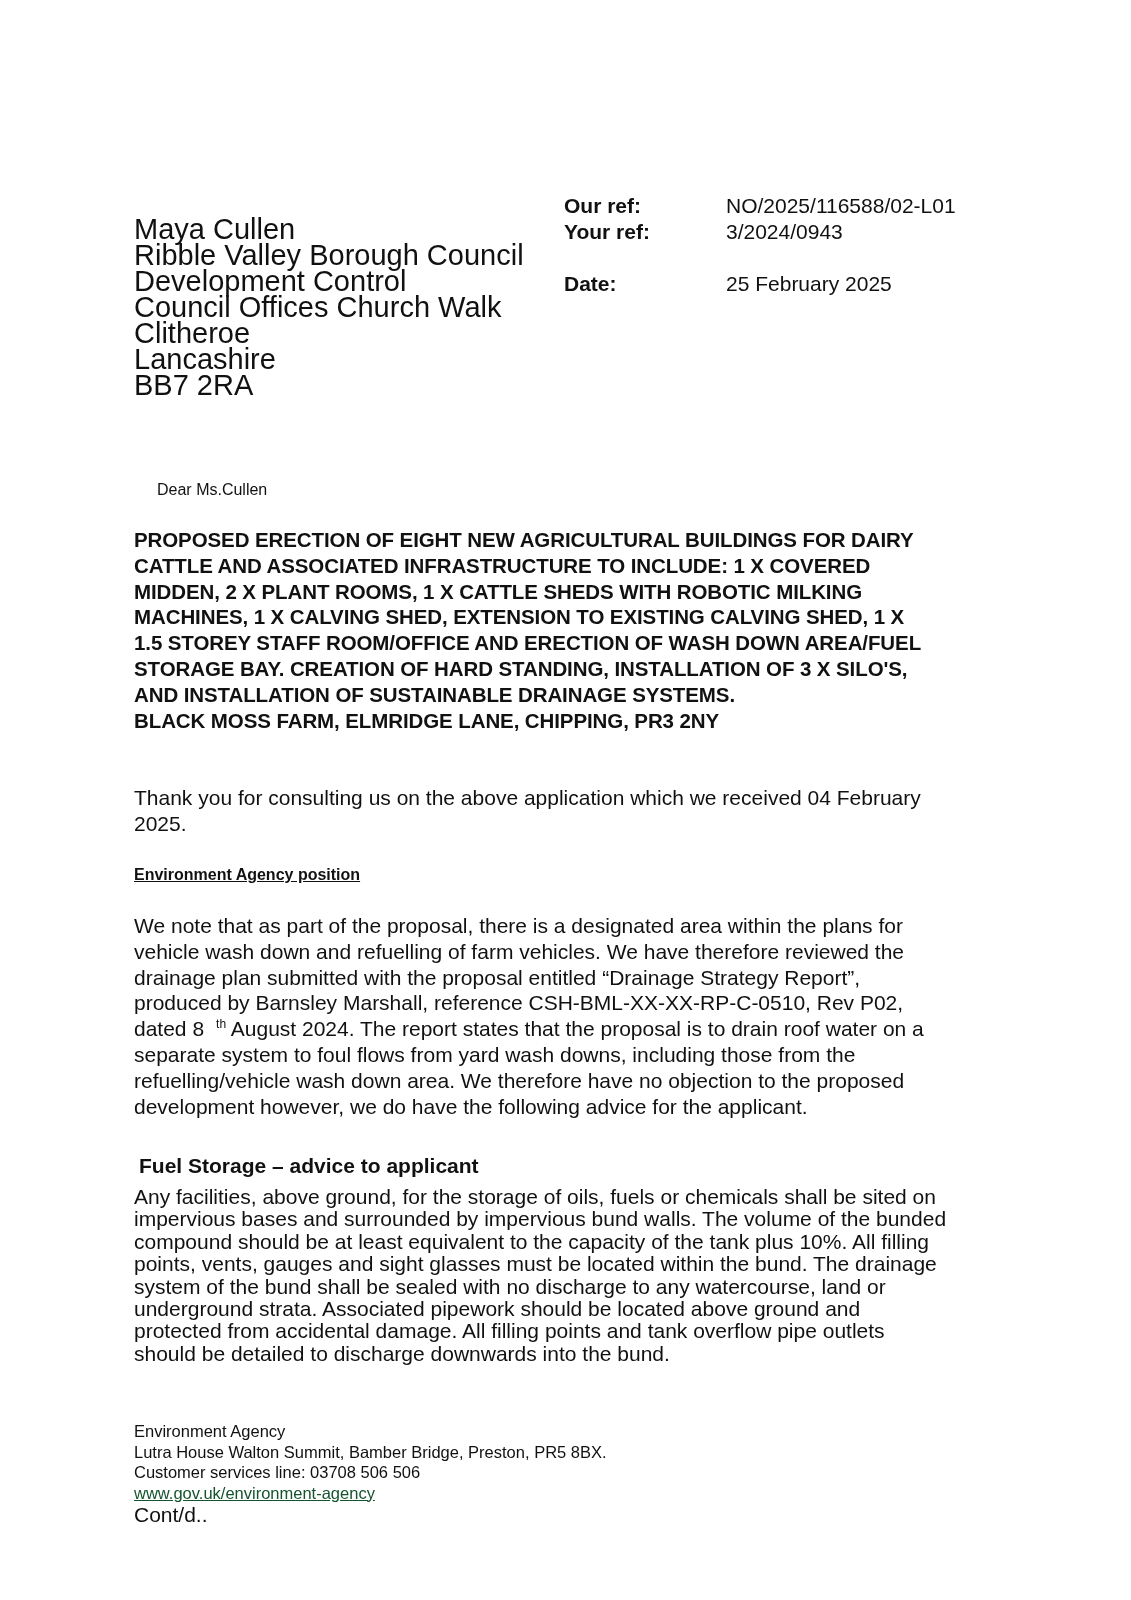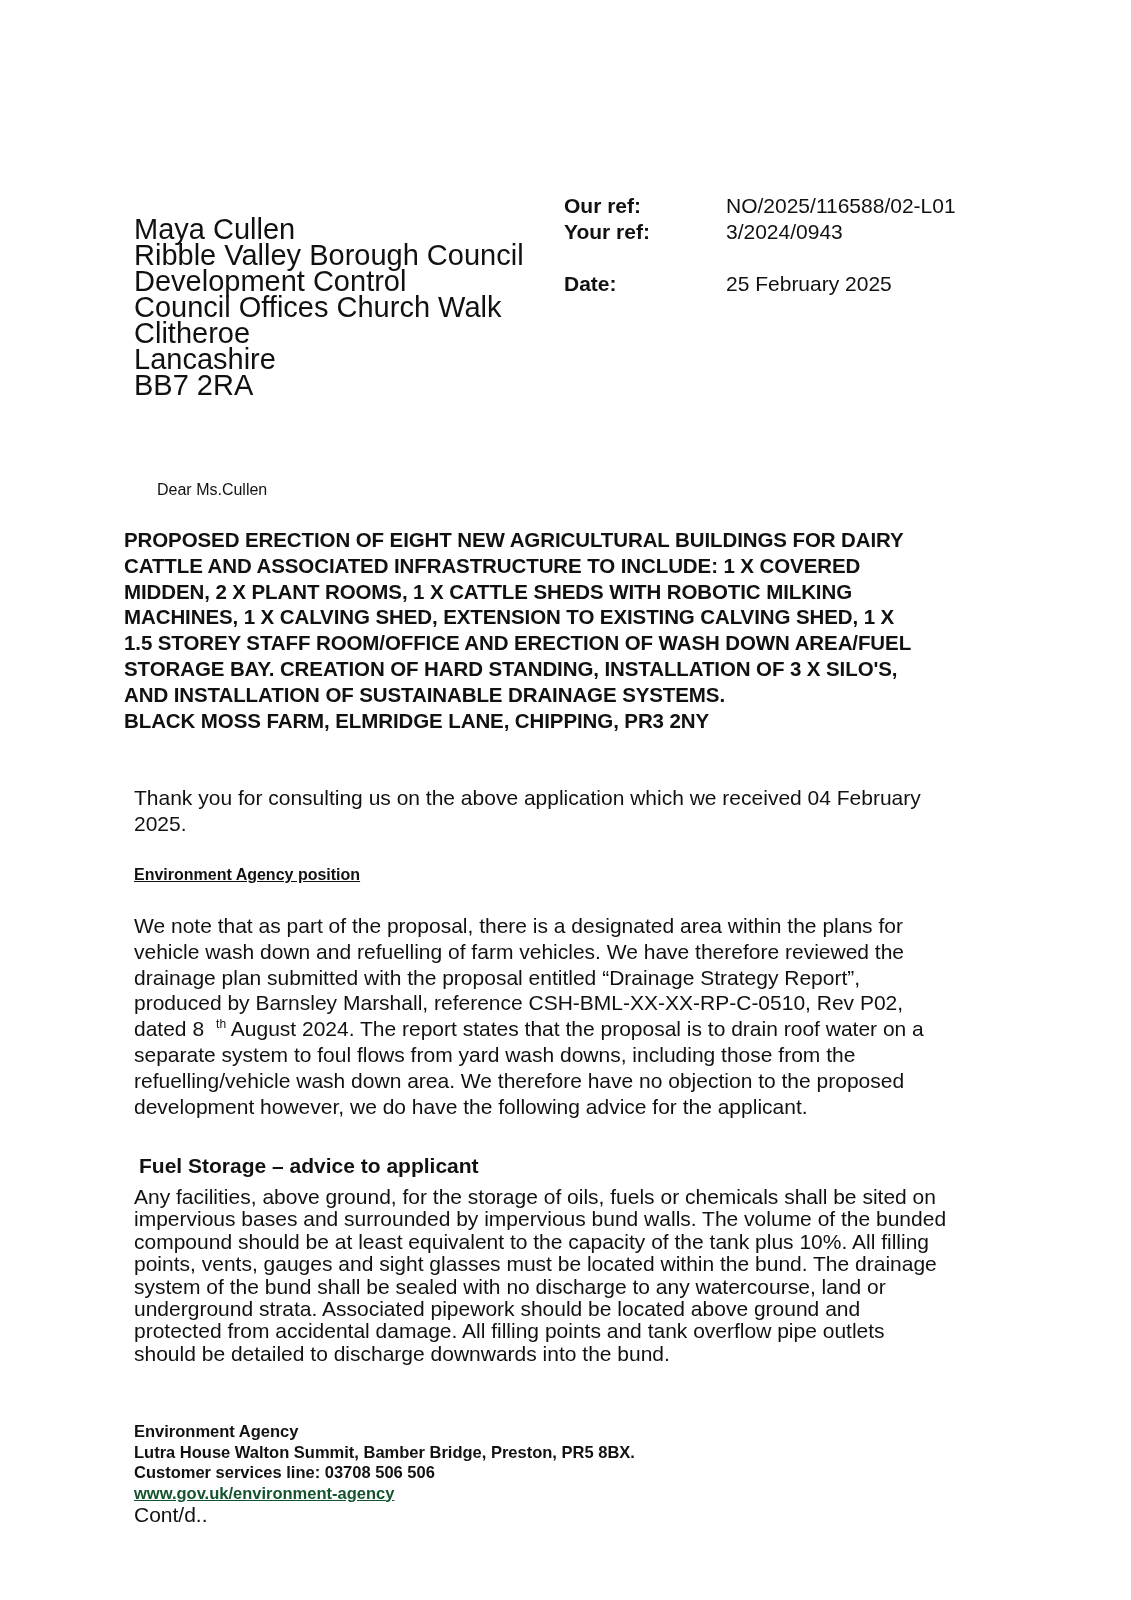--- a/index.html
+++ b/index.html
@@ -35,21 +35,21 @@
     .ref-label { font-weight: bold; width: 134px; }
     .ref-value { }
     .salutation {
       left: 134px;
       top: 477px;
       font-size: 16px;
       line-height: 26px;
       margin-left: 23px;
     }
     .subject {
-      left: 124px;
+      left: 134px;
       top: 527px;
       width: 900px;
       font-size: 20.5px;
       line-height: 25.8px;
       font-weight: bold;
       letter-spacing: -0.1px;
     }
     .subject-line { display: block; white-space: nowrap; }
     .para {
       left: 134px;
@@ -80,21 +80,21 @@
       top: 1186px;
       font-size: 21px;
       line-height: 22.4px;
     }
     .footer {
       left: 134px;
       top: 1421px;
       font-size: 16.5px;
       line-height: 20.5px;
     }
-    .footer-line { display: block; white-space: nowrap; font-weight: bold; }
+    .footer-line { display: block; white-space: nowrap; }
     .footer-link {
       color: #14532d;
       text-decoration: underline;
       cursor: pointer;
     }
     .contd {
       left: 134px;
       top: 1502px;
       font-size: 21px;
       line-height: 26px;

